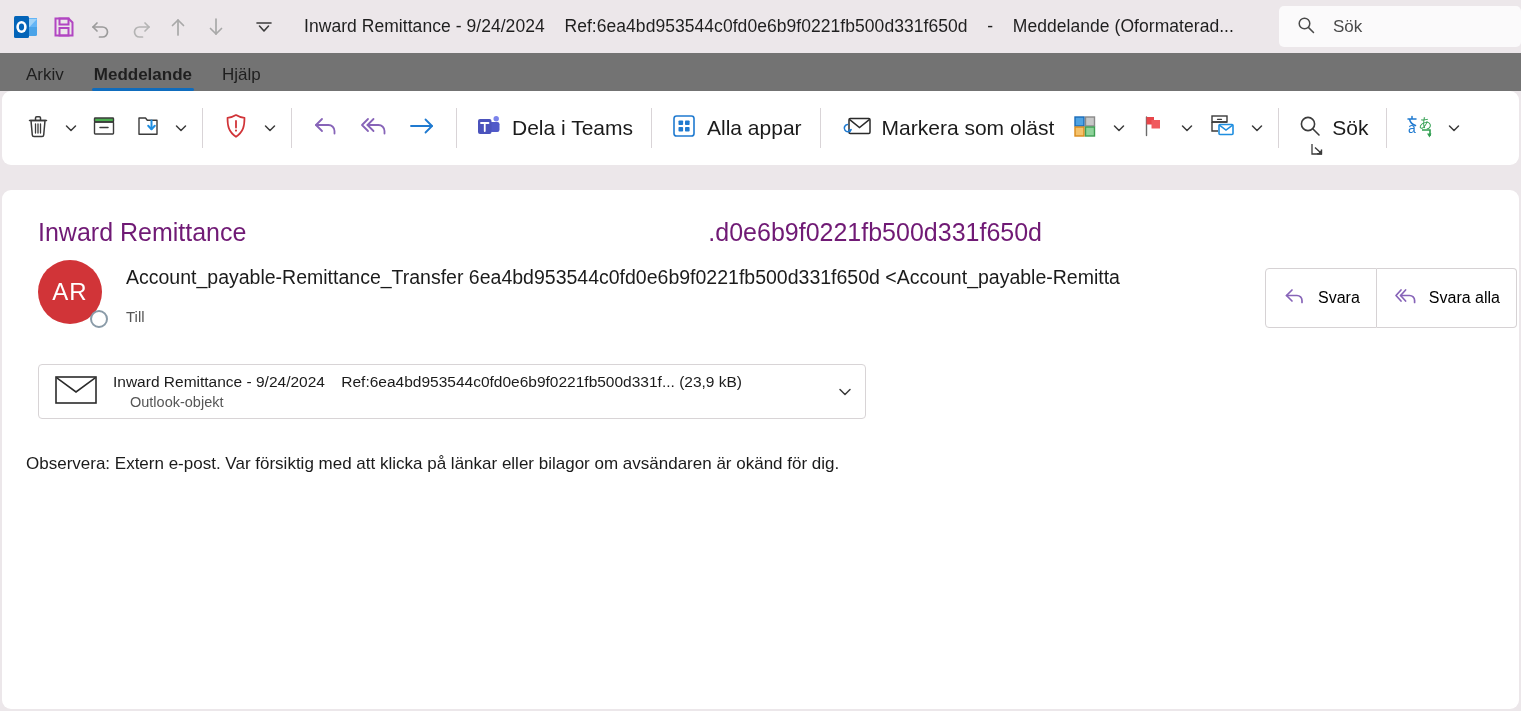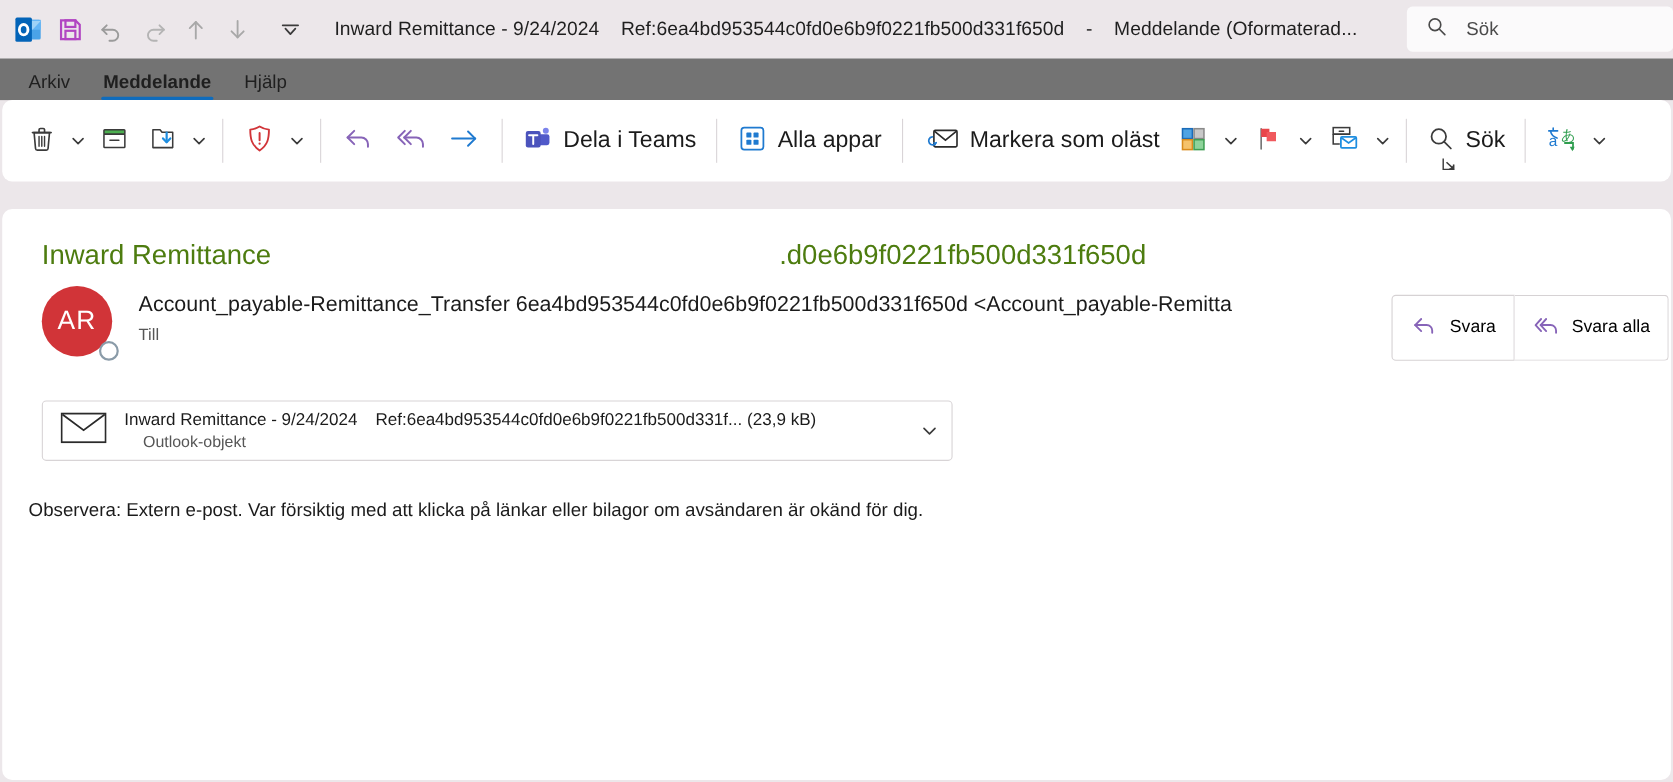--- a/index.html
+++ b/index.html
@@ -160,21 +160,21 @@
     overflow: hidden;
   }
   .subject-row {
     position: absolute;
     left: 36px;
     top: 28px;
     right: 30px;
     display: flex;
     justify-content: space-between;
     font-size: 25px;
-    color: #4d7c0f;
+    color: #701a75;
     white-space: nowrap;
   }
   .subject-tail { margin-right: 447px; text-align: center; }
 
   .sender-block {
     position: absolute;
     left: 36px;
     top: 70px;
     display: flex;
     align-items: flex-start;
@@ -209,21 +209,21 @@
     padding-top: 6px;
   }
   .sender-name {
     font-size: 19.5px;
     color: #1b1b1b;
     white-space: nowrap;
     max-width: 1108px;
     overflow: hidden;
   }
   .sender-to {
-    margin-top: 7px;
+    margin-top: 19px;
     font-size: 15px;
     color: #565656;
   }
 
   .reply-group {
     position: absolute;
     right: 2px;
     top: 78px;
     display: flex;
   }

